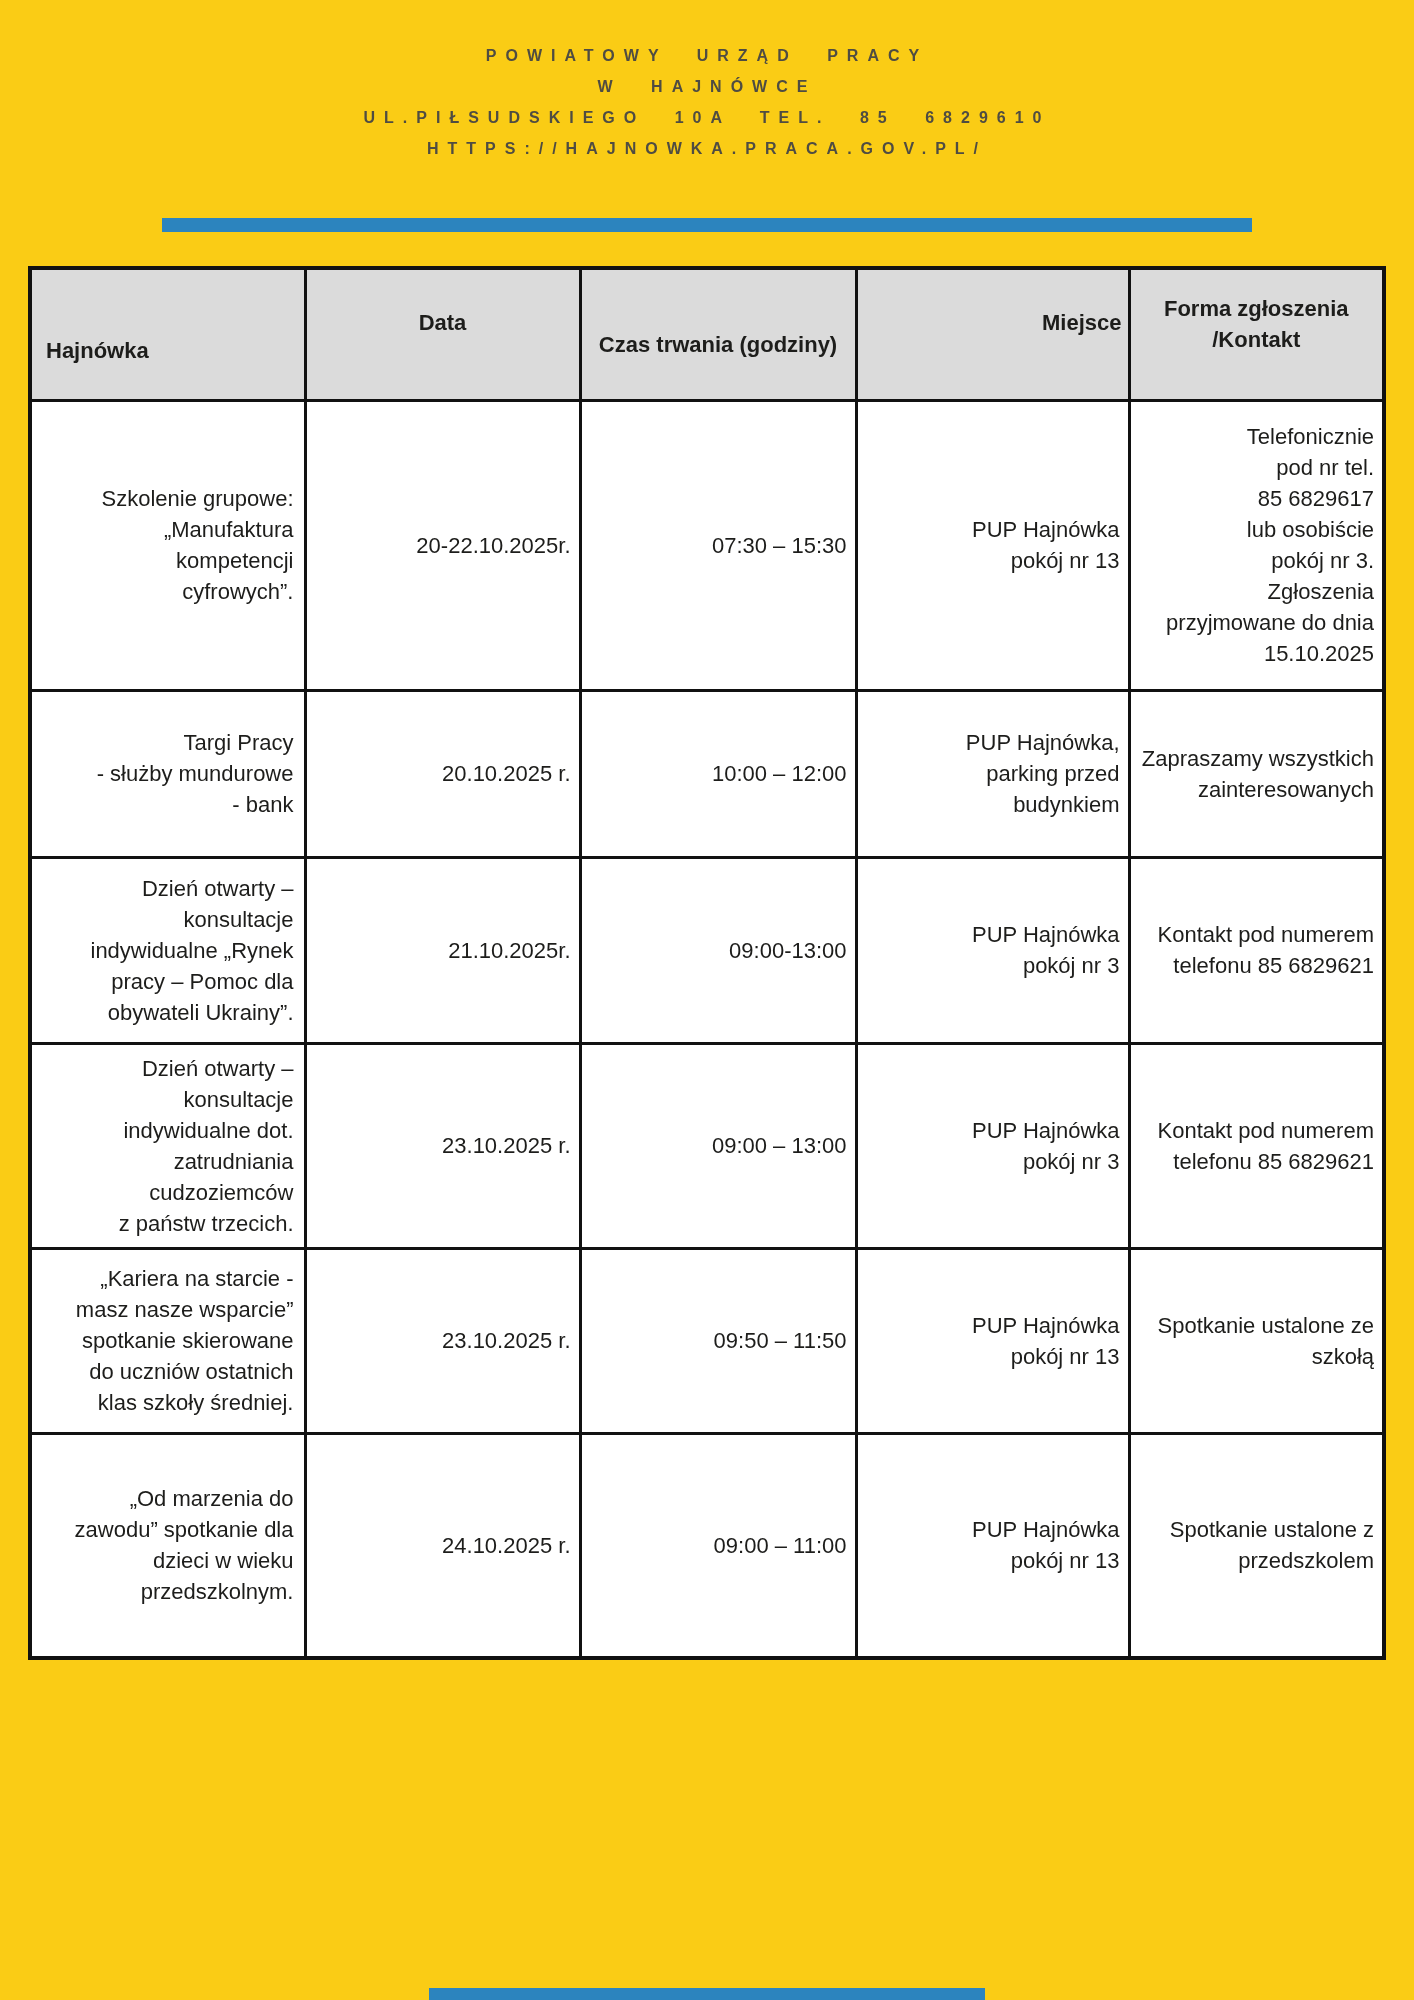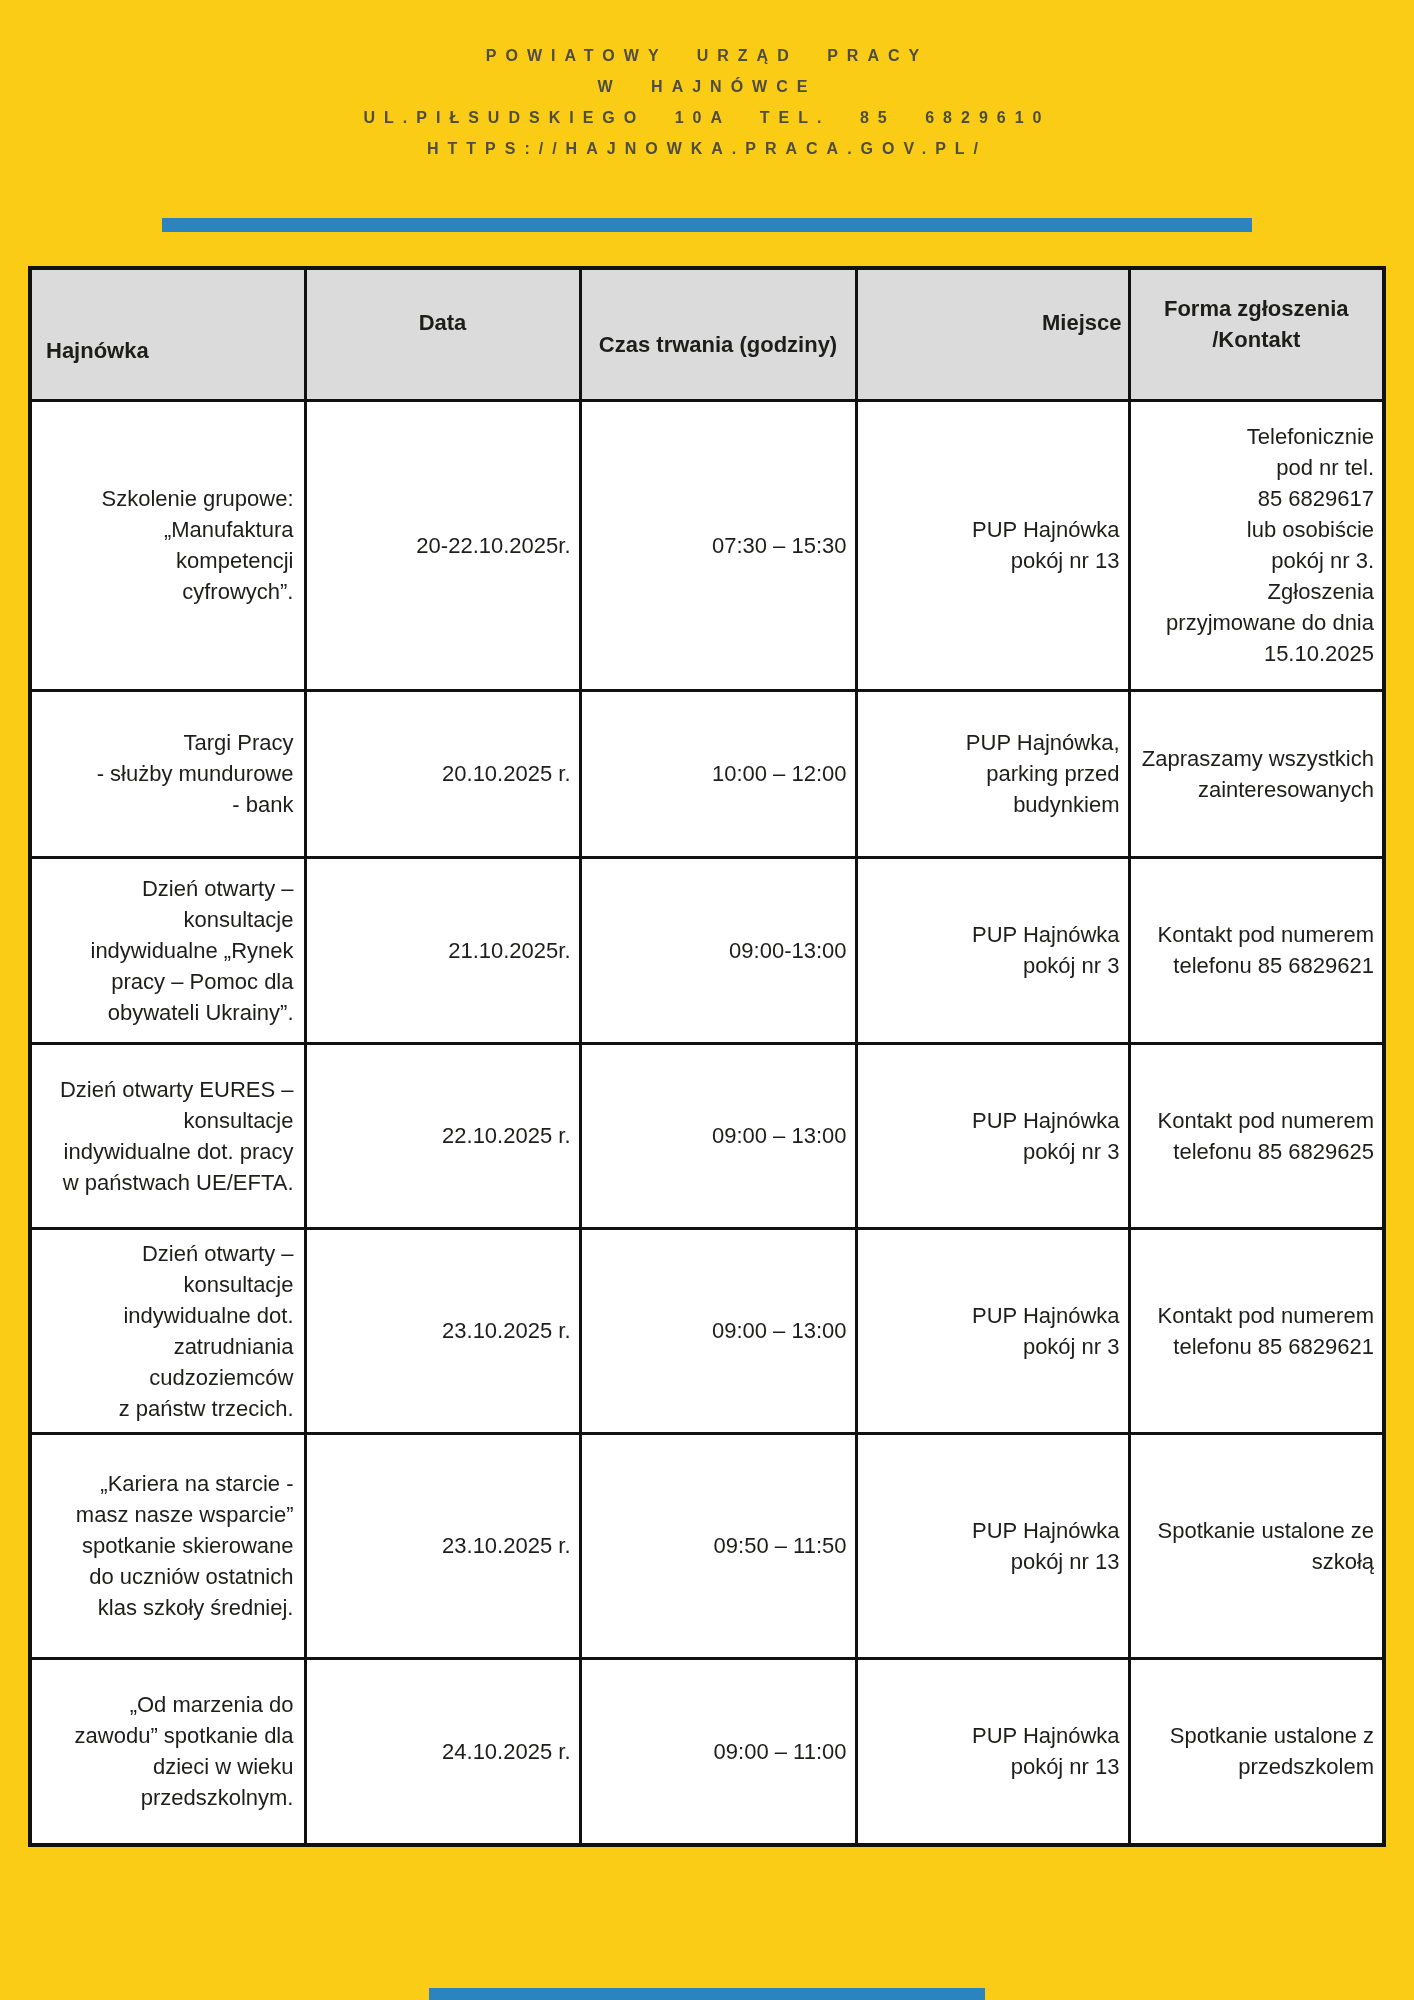--- a/index.html
+++ b/index.html
@@ -154,32 +154,20 @@
 pracy – Pomoc dla
 obywateli Ukrainy”.</td>
         <td>21.10.2025r.</td>
         <td>09:00-13:00</td>
         <td>PUP Hajnówka
 pokój nr 3</td>
         <td>Kontakt pod numerem
 telefonu 85 6829621</td>
       </tr>
       <tr>
-        <td>Dzień otwarty EURES –
-konsultacje
-indywidualne dot. pracy
-w państwach UE/EFTA.</td>
-        <td>22.10.2025 r.</td>
-        <td>09:00 – 13:00</td>
-        <td>PUP Hajnówka
-pokój nr 3</td>
-        <td>Kontakt pod numerem
-telefonu 85 6829625</td>
-      </tr>
-      <tr>
         <td>Dzień otwarty –
 konsultacje
 indywidualne dot.
 zatrudniania
 cudzoziemców
 z państw trzecich.</td>
         <td>23.10.2025 r.</td>
         <td>09:00 – 13:00</td>
         <td>PUP Hajnówka
 pokój nr 3</td>

